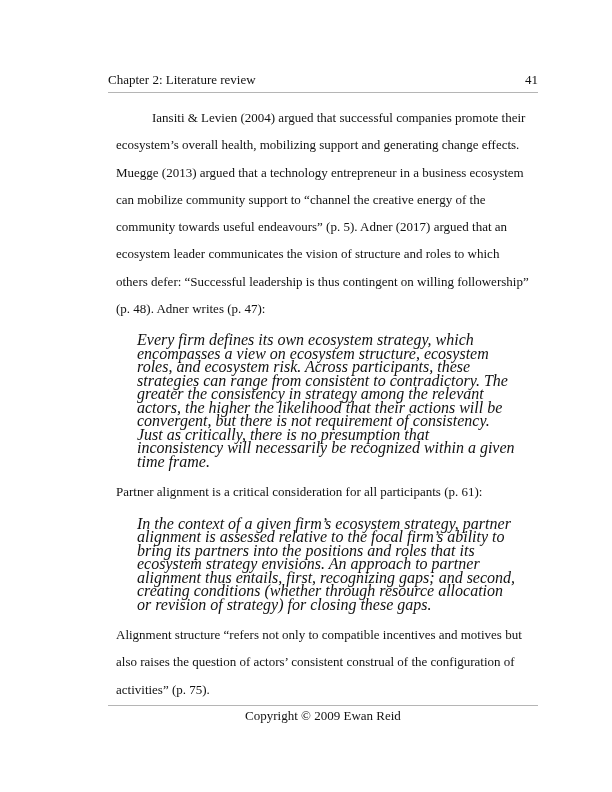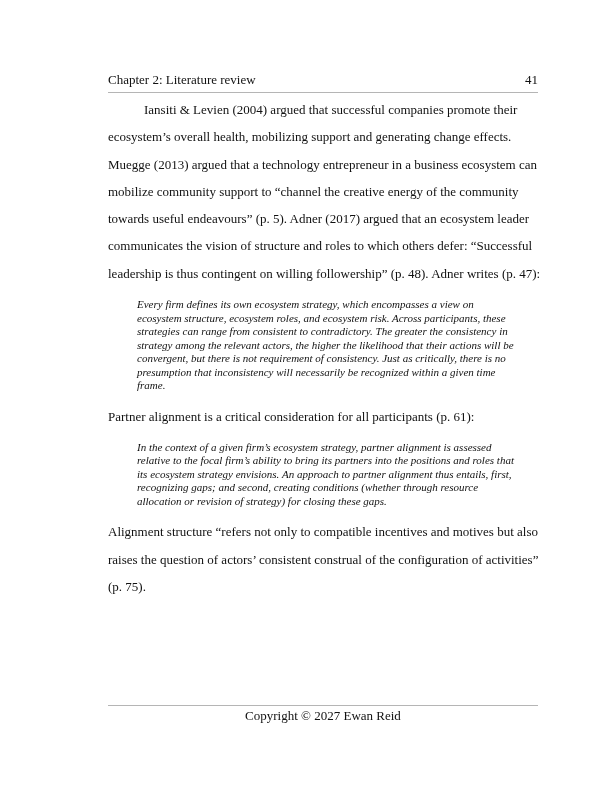--- a/index.html
+++ b/index.html
@@ -14,25 +14,25 @@
     display: flex; justify-content: space-between;
   }
   .header-rule {
     position: absolute; left: 108px; top: 92px; width: 430px; height: 1px;
     background: #b5b5b5;
   }
   .body-text {
     position: absolute; left: 108px; top: 96px; width: 434px;
     font-size: 13px;
   }
-  .para { margin: 0; line-height: 27.3px; }
+  .para { margin: 8px; line-height: 27.3px; }
   .indent { text-indent: 36px; }
   .bq {
     margin: 11px 0 10px 29px; width: 380px;
-    font-style: italic; font-size: 11px; line-height: 13.5px;
+    font-style: italic; font-size: 16px; line-height: 13.5px;
   }
   .footer-rule {
     position: absolute; left: 108px; top: 705px; width: 430px; height: 1px;
     background: #b5b5b5;
   }
   .footer {
     position: absolute; left: 108px; top: 708px; width: 430px;
     text-align: center; font-size: 13px; line-height: 16px;
   }
 </style>
@@ -47,13 +47,13 @@
 
 <div class="body-text">
   <p class="para indent">Iansiti &amp; Levien (2004) argued that successful companies promote their ecosystem’s overall health, mobilizing support and generating change effects.  Muegge (2013) argued that a technology entrepreneur in a business ecosystem can mobilize community support to “channel the creative energy of the community towards useful endeavours” (p. 5).  Adner (2017) argued that an ecosystem leader communicates the vision of structure and roles to which others defer: “Successful leadership is thus contingent on willing followership” (p. 48).  Adner writes (p. 47):</p>
   <p class="bq">Every firm defines its own ecosystem strategy, which encompasses a view on ecosystem structure, ecosystem roles, and ecosystem risk.  Across participants, these strategies can range from consistent to contradictory.  The greater the consistency in strategy among the relevant actors, the higher the likelihood that their actions will be convergent, but there is not requirement of consistency.  Just as critically, there is no presumption that inconsistency will necessarily be recognized within a given time frame.</p>
   <p class="para">Partner alignment is a critical consideration for all participants (p. 61):</p>
   <p class="bq">In the context of a given firm’s ecosystem strategy, partner alignment is assessed relative to the focal firm’s ability to bring its partners into the positions and roles that its ecosystem strategy envisions.  An approach to partner alignment thus entails, first, recognizing gaps; and second, creating conditions (whether through resource allocation or revision of strategy) for closing these gaps.</p>
   <p class="para">Alignment structure “refers not only to compatible incentives and motives but also raises the question of actors’ consistent construal of the configuration of activities” (p. 75).</p>
 </div>
 
 <div class="footer-rule"></div>
-<div class="footer">Copyright © 2027 Ewan Reid</div>
+<div class="footer">Copyright © 2009 Ewan Reid</div>
 
 </body></html>

